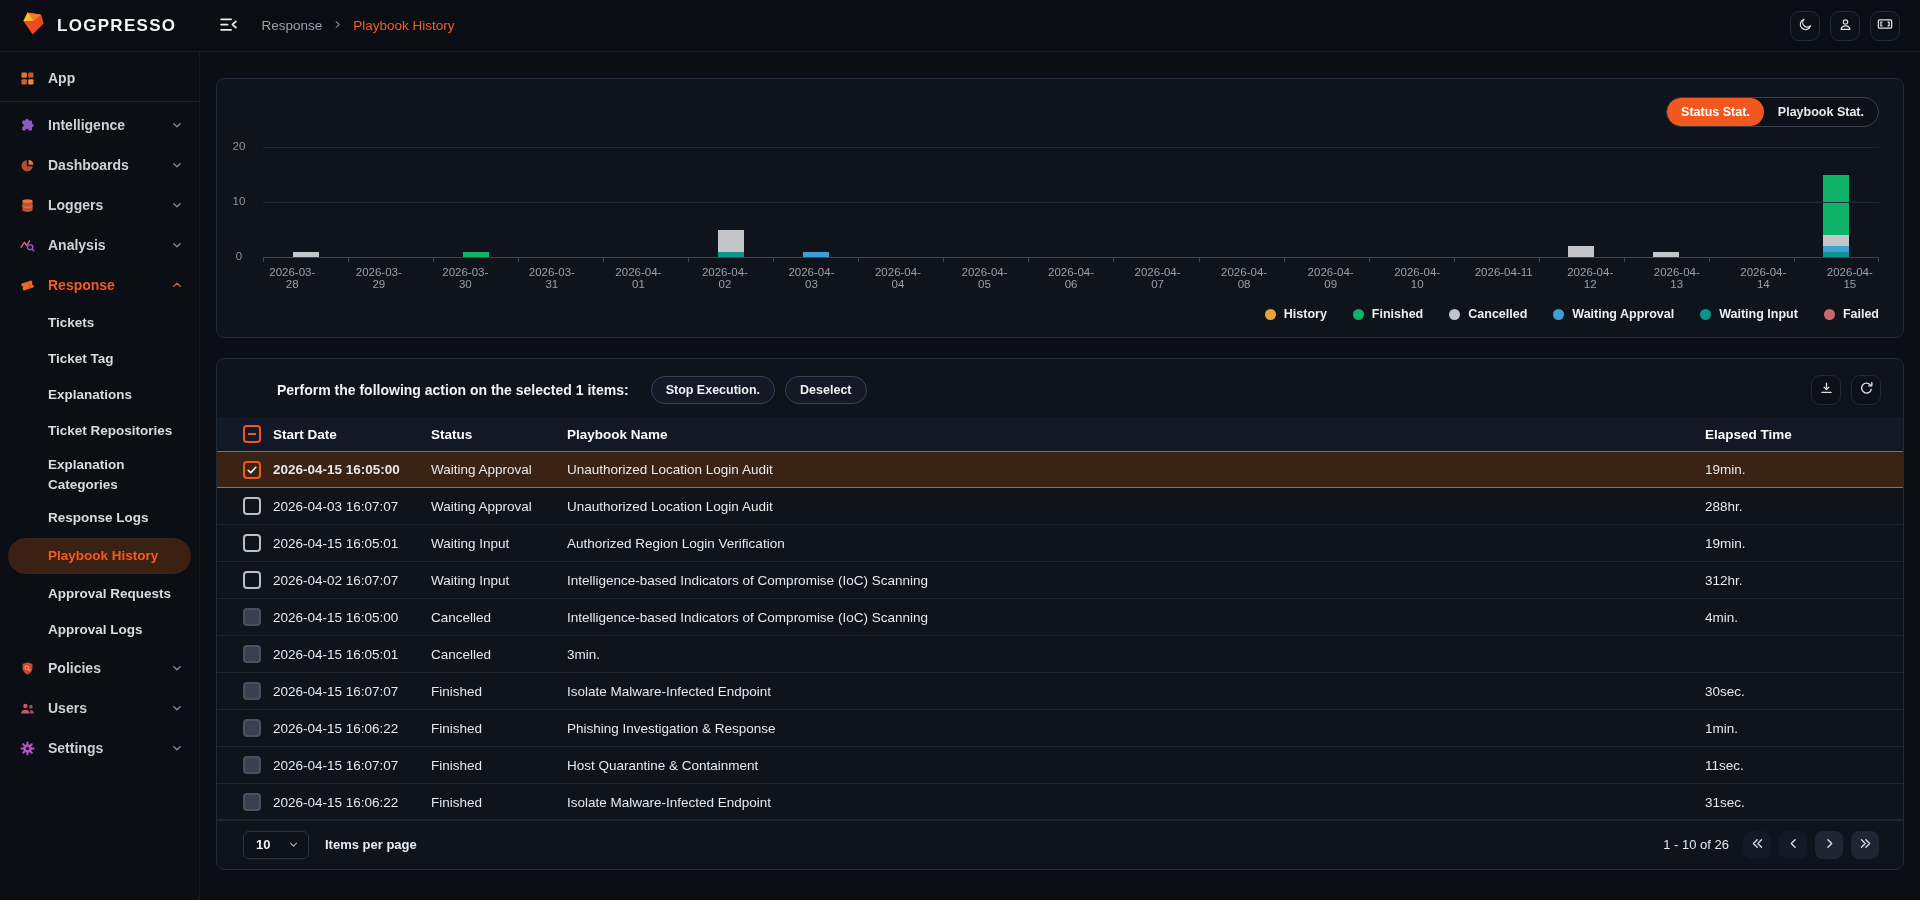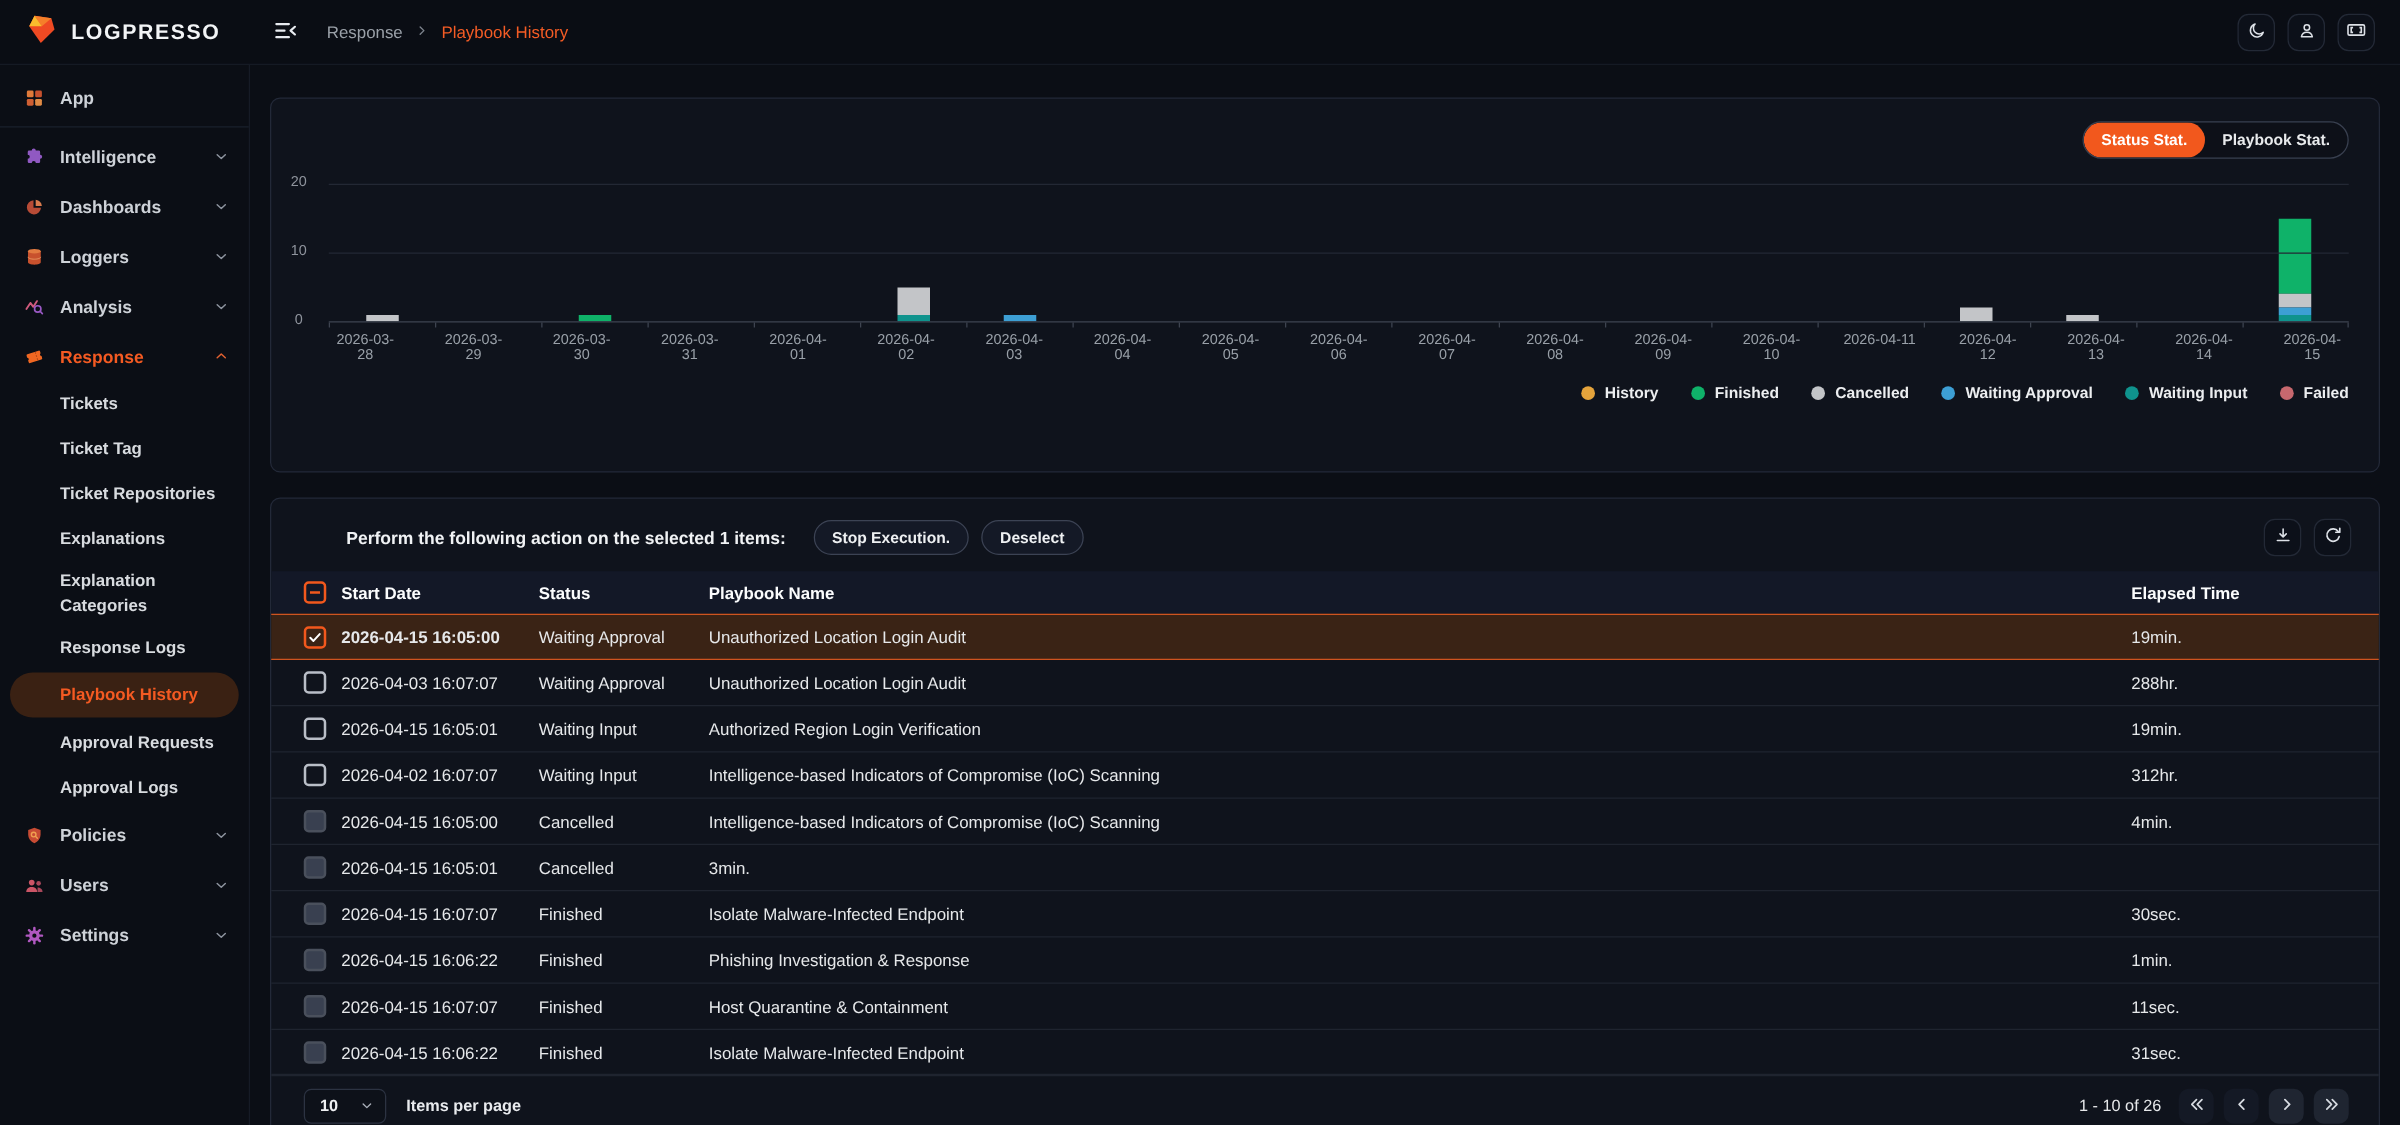--- a/index.html
+++ b/index.html
@@ -45,21 +45,21 @@
     font-size:13.5px; font-weight:bold; color:#d8dbdf; cursor:pointer; line-height:1.45;
   }
   .sub-item.selected {
     margin:2px 8px; padding:6px 10px 6px 40px; border-radius:19px;
     background:#3a2113; color:#f45a22;
   }
   
   .main { position:absolute; left:200px; top:52px; right:0; bottom:0; padding:26px 16px 18px 16px; }
   .card { background:#0f131c; border:1px solid #232938; border-radius:8px; }
   
-  .chart-card { height:300px; position:relative; margin-bottom:20px; }
+  .chart-card { height:260px; position:relative; margin-bottom:20px; }
   .toggle-group {
     position:absolute; top:18px; right:24px; display:flex;
     background:#0d1018; border:1px solid #394050; border-radius:16px; overflow:hidden;
   }
   .toggle-seg {
     border:none; background:transparent; color:#e8eaec; font-family:inherit;
     font-size:12.5px; font-weight:bold; padding:7px 14px; cursor:pointer;
   }
   .toggle-seg.active { background:#f2581d; color:#fff; border-radius:16px; }
   .y-label { position:absolute; left:8px; width:28px; text-align:center; font-size:11.5px; color:#8e939c; }
@@ -244,22 +244,22 @@
       </span>
       <span class="s-label">Response</span>
       <span class="s-chev">
         <svg width="12" height="12" viewBox="0 0 24 24">
           <path d="M5.5 14.5 12 8.5l6.5 6" fill="none" stroke="#e06030" stroke-width="2.4" stroke-linecap="round" stroke-linejoin="round"></path>
         </svg>
       </span>
     </div>
     <div class="sub-item">Tickets</div>
     <div class="sub-item">Ticket Tag</div>
+    <div class="sub-item">Explanations</div>
     <div class="sub-item">Ticket Repositories</div>
-    <div class="sub-item">Explanations</div>
     <div class="sub-item">Explanation Categories</div>
     <div class="sub-item">Response Logs</div>
     <div class="sub-item selected">Playbook History</div>
     <div class="sub-item">Approval Requests</div>
     <div class="sub-item">Approval Logs</div>
     <div class="side-item">
       <span class="s-ico">
         <svg width="17" height="17" viewBox="0 0 24 24">
           <path d="M12 3 19 5.6v4.9c0 4.9-2.9 8.4-7 10-4.1-1.6-7-5.1-7-10V5.6z" fill="#c74b33"></path>
           <circle cx="11.2" cy="10.8" r="2.6" fill="none" stroke="#f0a050" stroke-width="1.6"></circle>

